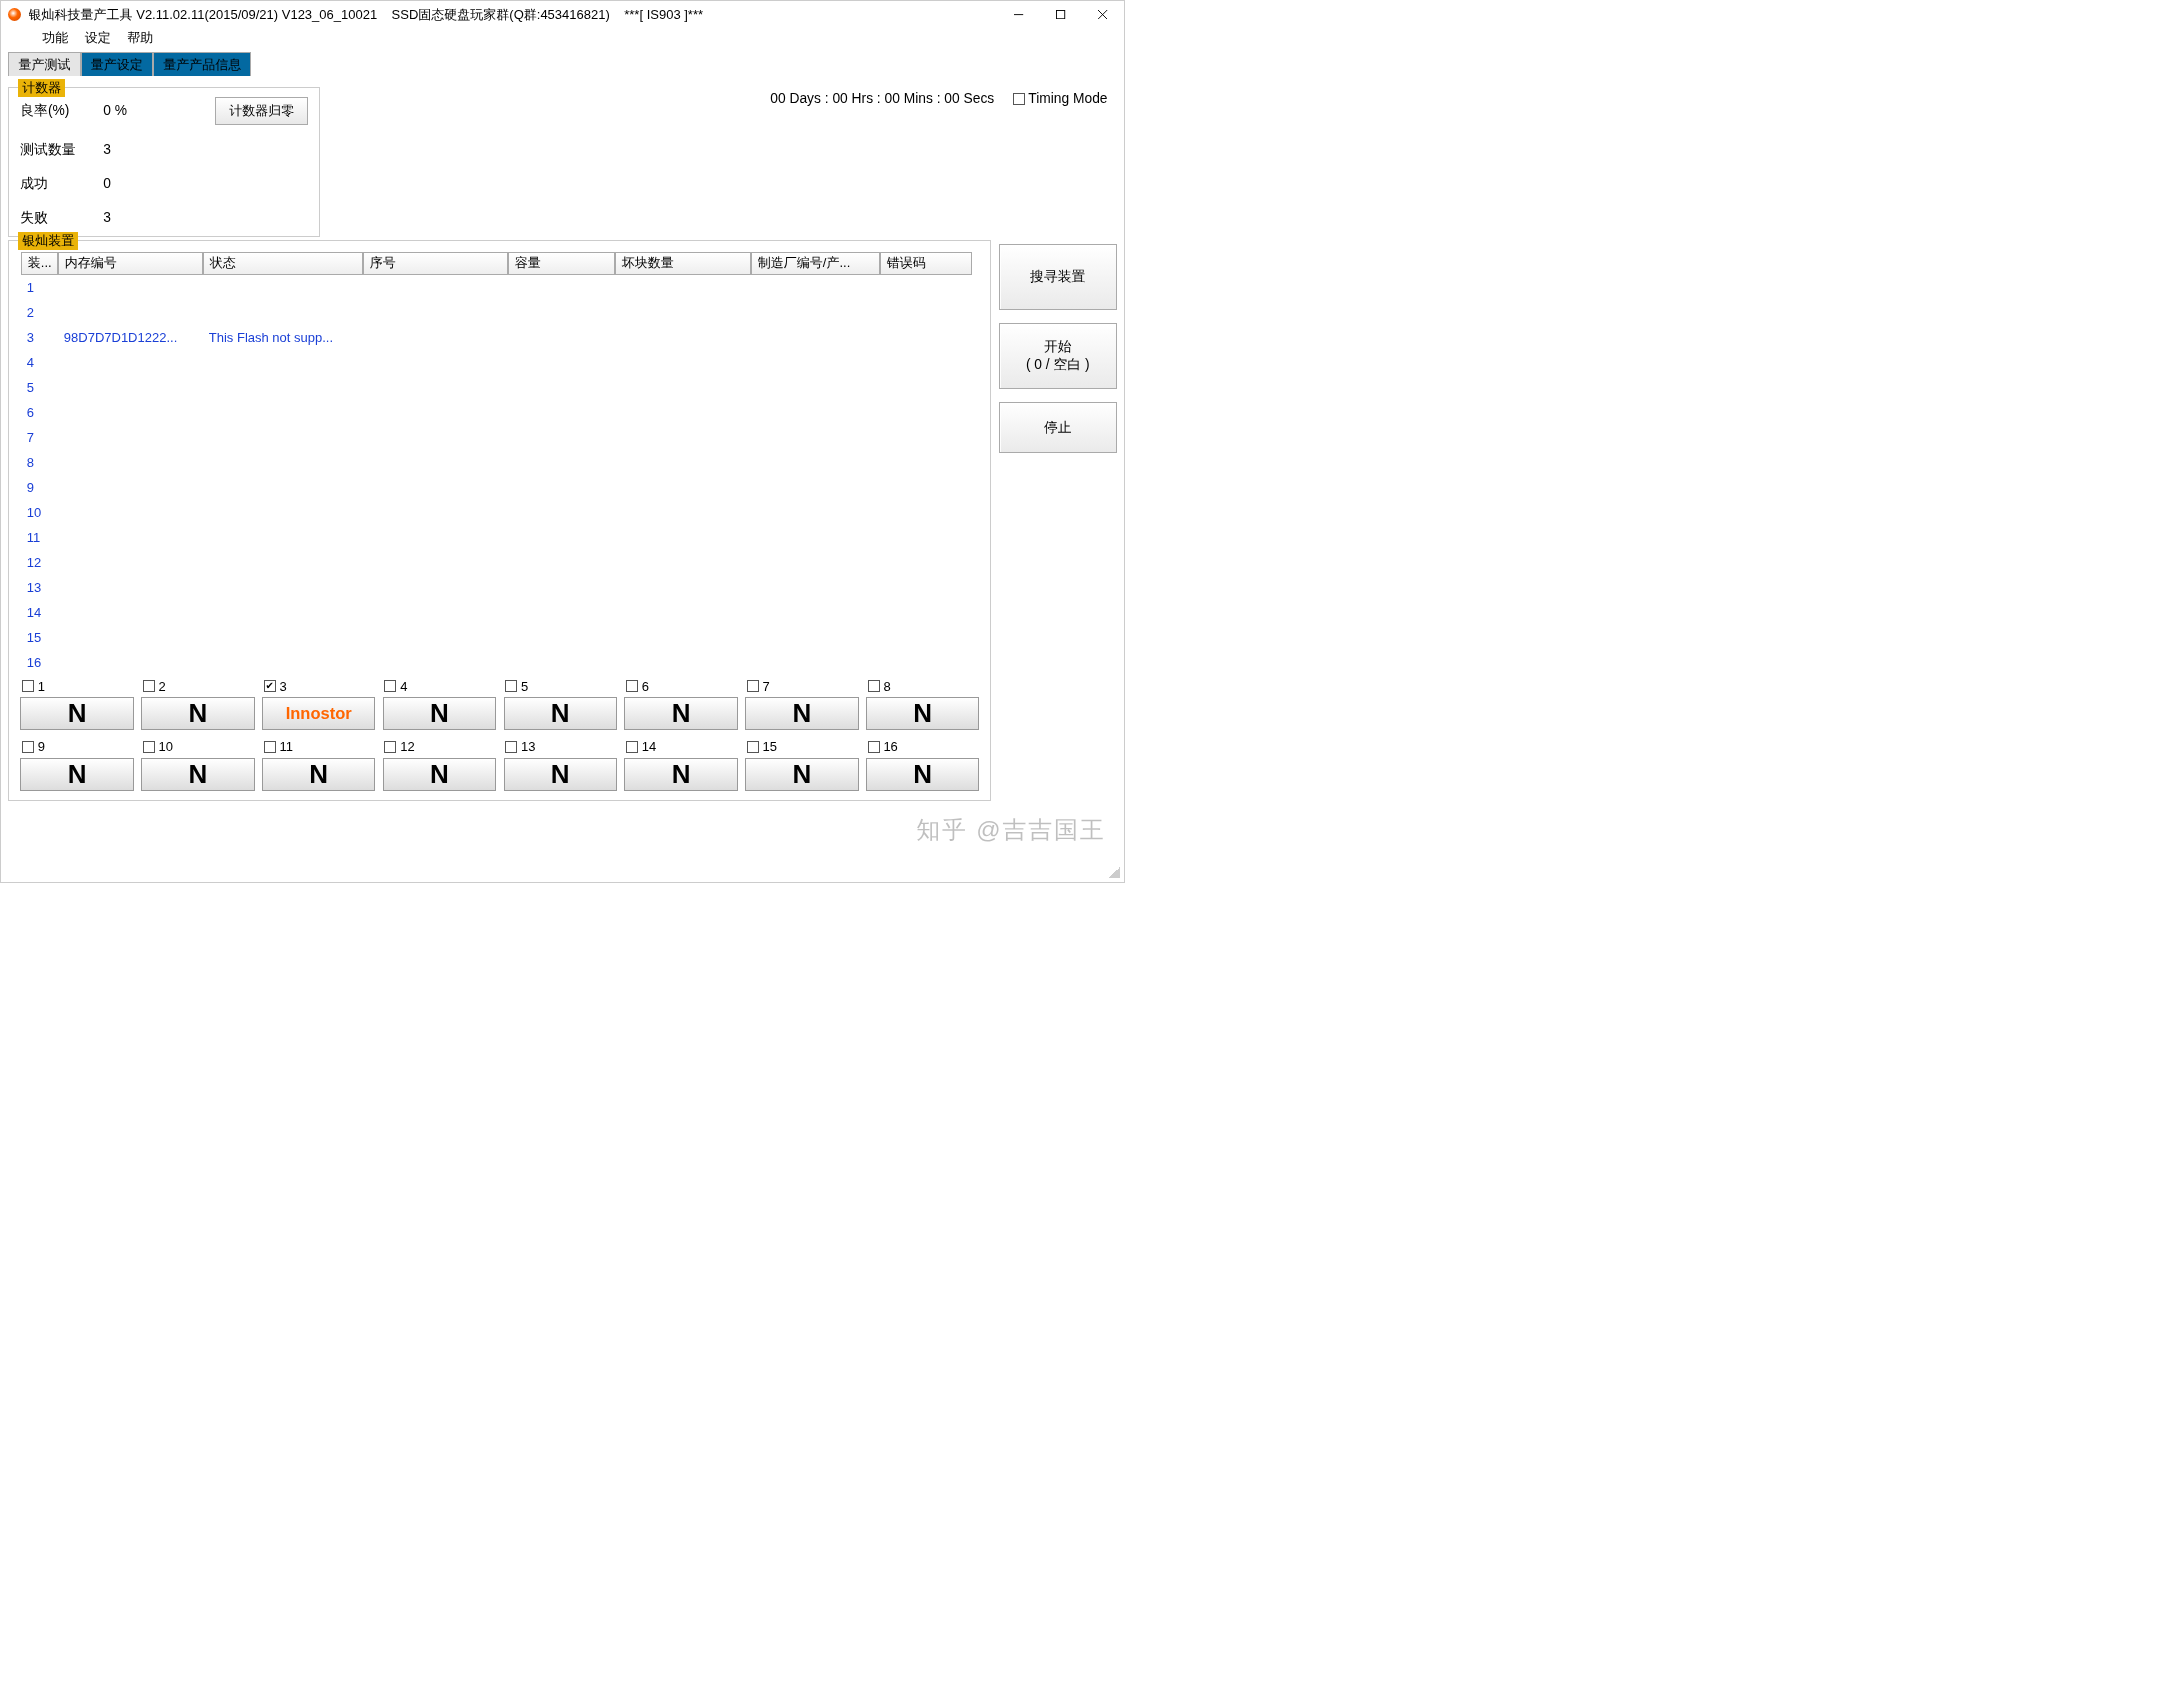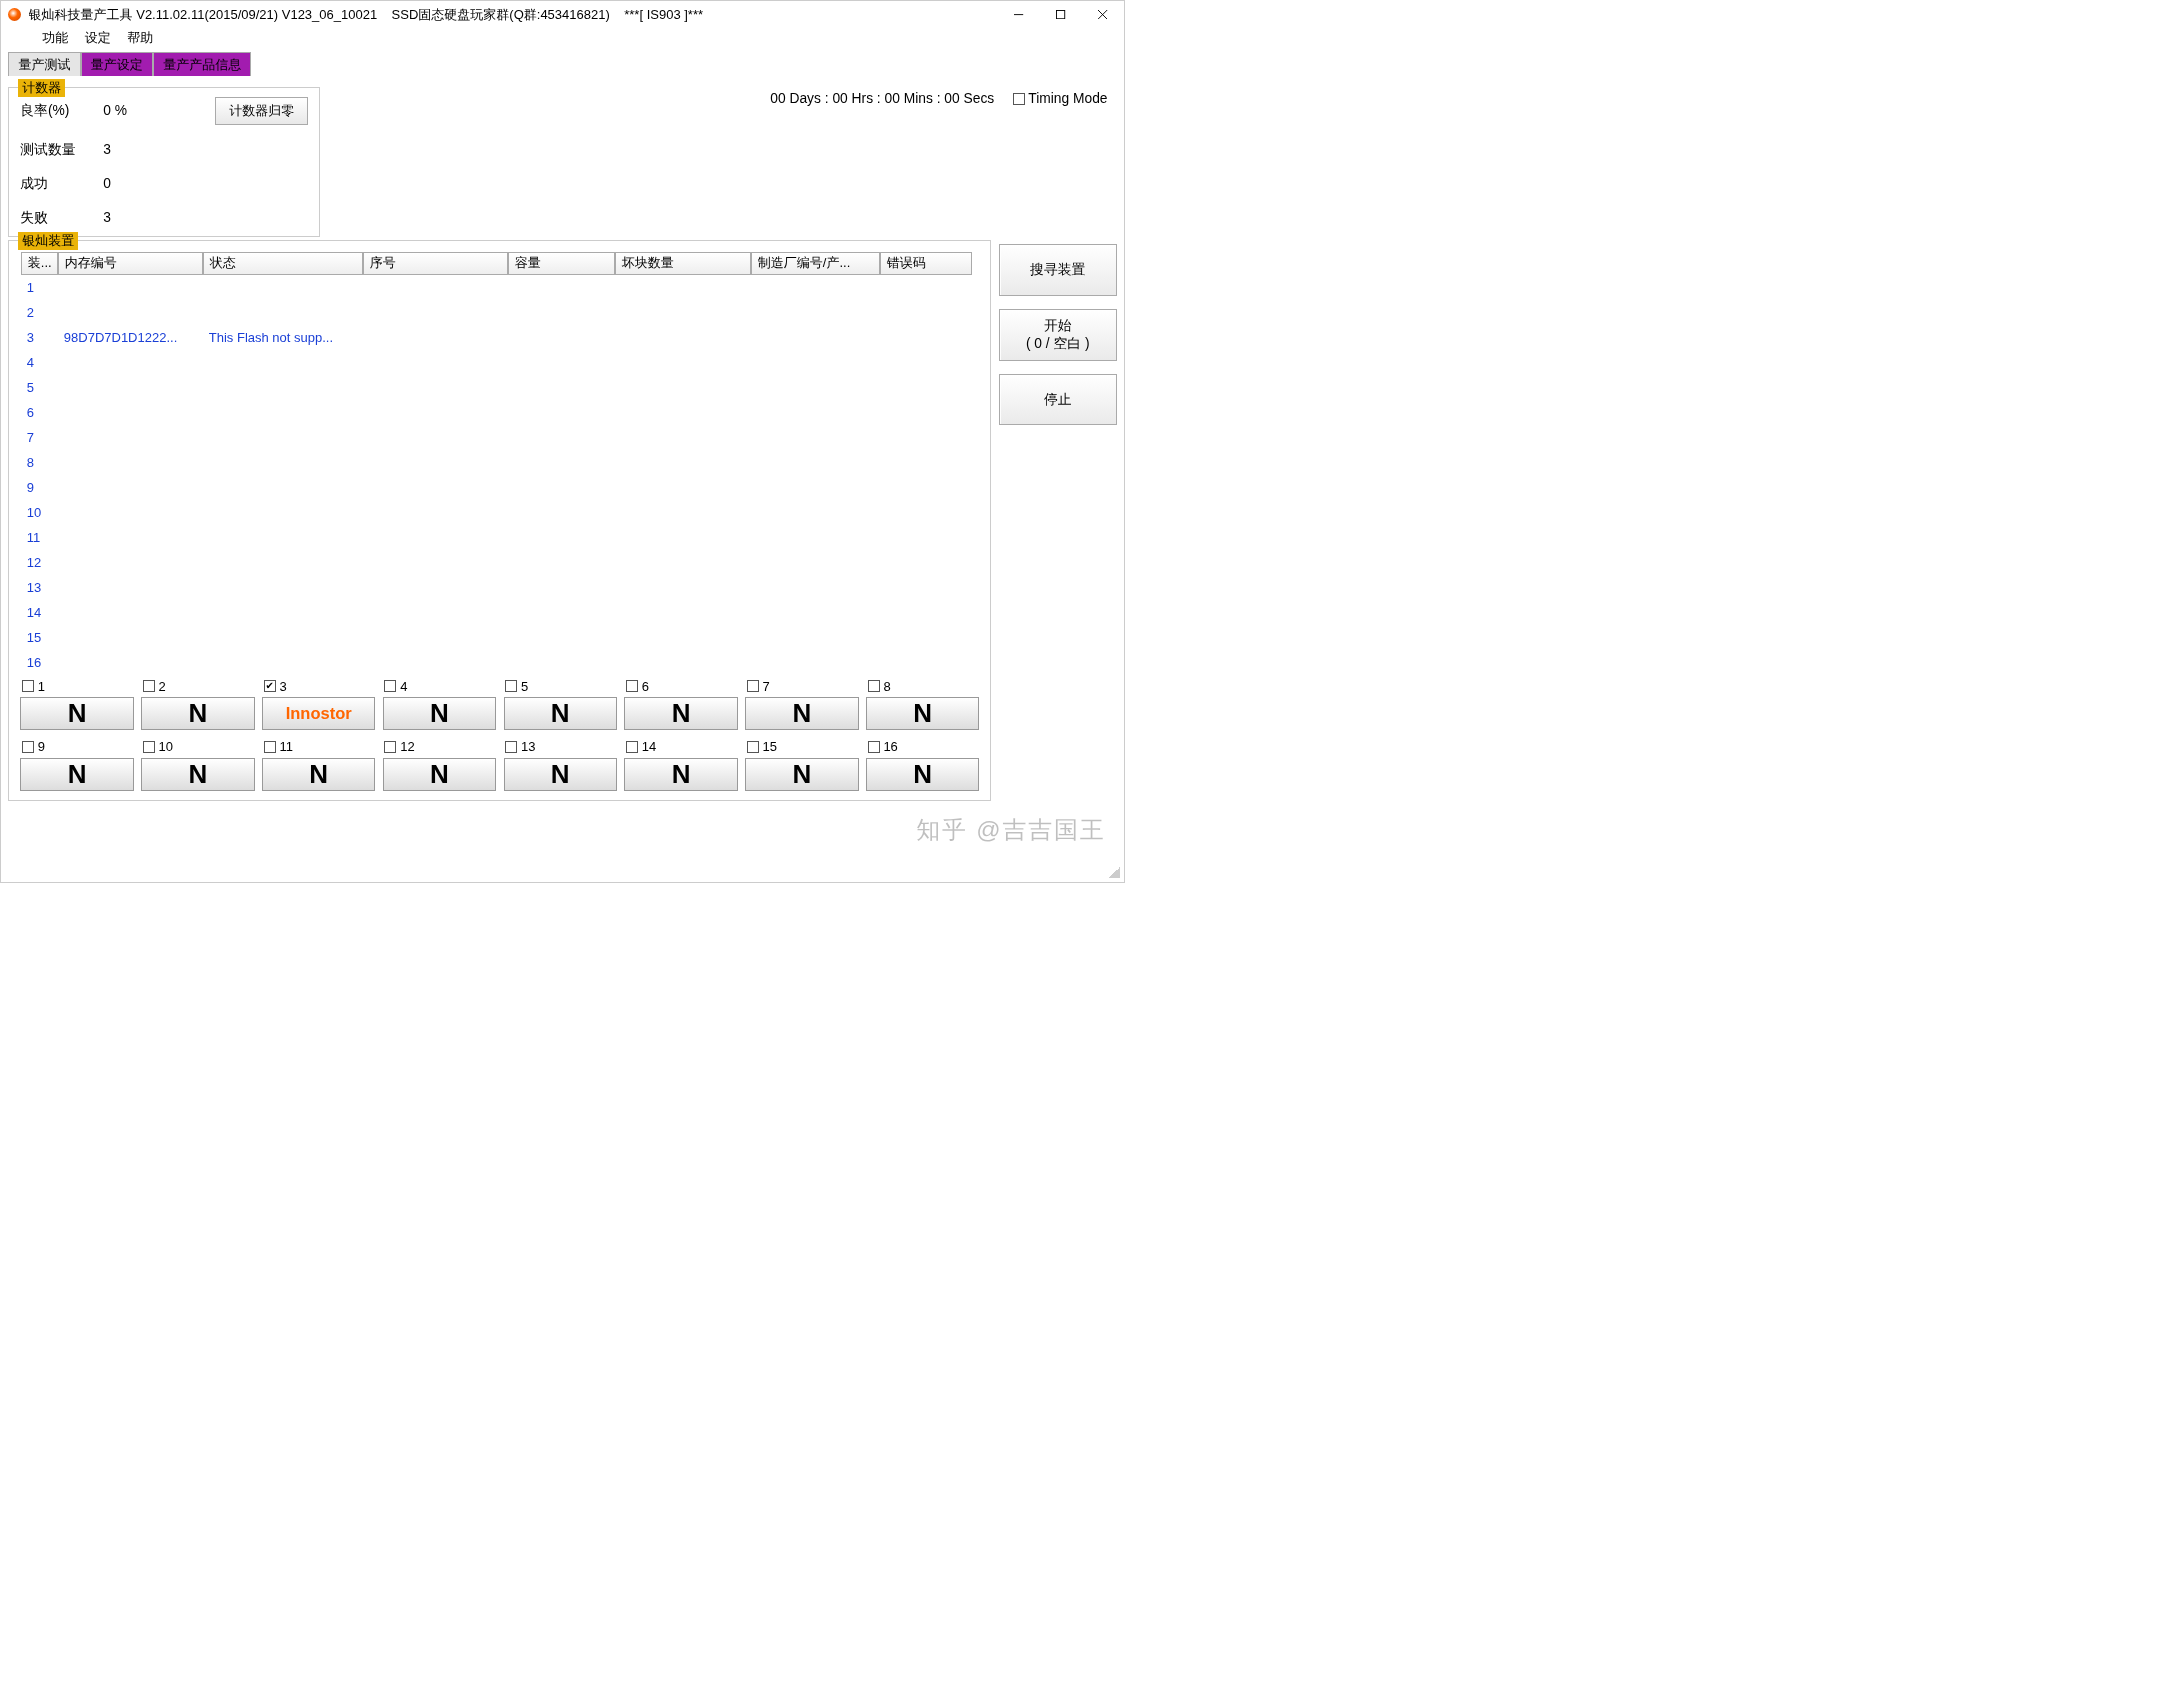--- a/index.html
+++ b/index.html
@@ -9,21 +9,21 @@
   .titlebar-icon { width: 13px; height: 13px; border-radius: 50%; background: radial-gradient(circle at 40% 40%, #fff 0%, #f60 40%, #c40 100%); margin-right: 7.3px; flex-shrink: 0; }
   .titlebar-text { flex: 1; white-space: pre; overflow: hidden; }
   .winbtns { display: flex; }
   .winbtn { width: 42px; height: 27.5px; display: flex; align-items: center; justify-content: center; }
   .winbtn svg { width: 9.2px; height: 9.2px; }
   .menubar { height: 22px; display: flex; padding-left: 9.2px; gap: 16.5px; font-size: 13px; margin-left: 32px; }
   .menubar span { cursor: default; }
   .tabs { height: 26px; display: flex; align-items: flex-end; padding-left: 7.3px; font-size: 13px; border-bottom: 0.9px solid #fff; }
   .tab { padding: 2.8px 9.2px; border: 0.9px solid #aaa; border-bottom: none; background: #e5e5e5; position: relative; top: 0.9px; }
   .tab + .tab { border-left: 0.9px solid #aaa; }
-  .tab:not(.active) { background: #a21caf; }
+  .tab:not(.active) { background: #0369a1; }
   .content { position: absolute; top: 75px; left: 0; right: 0; bottom: 0; padding: 11px 7.3px 7.3px; }
   .row1 { display: flex; gap: 9.2px; }
   .col-open { flex: 0 0 367px; padding: 13px 11px; display: flex; gap: 55px; font-size: 13.8px; }
   .fieldset { border: 0.9px solid #ccc; position: relative; padding: 9.2px 11px; margin: 0; }
   .fieldset-legend { position: absolute; top: -9.2px; left: 9.2px; background: #eab308; padding: 0 3.7px; font-size: 13px; }
   .counter-box { flex: 0 0 312px; }
   .counter-grid { display: grid; grid-template-columns: 83px 55px 1fr; row-gap: 16px; font-size: 13.8px; align-items: center; }
   .reset-btn { grid-column: 3; grid-row: 1; justify-self: end; border: 0.9px solid #aaa; background: linear-gradient(#fff,#e8e8e8); padding: 3.7px 13px; font-size: 13px; }
   .fw-box { flex: 1; min-width: 0; padding: 5.5px 9.2px 5.5px 11px; }
   .fw-inner { height: 77px; line-height: 2.0; font-size: 13.8px; overflow: hidden; position: relative; }
@@ -42,21 +42,21 @@
   .td { padding: 0 5.5px; font-size: 13px; color: #1a3fd6; white-space: nowrap; overflow: hidden; text-overflow: ellipsis; }
   .col0 { flex: 0 0 37px; }
   .col1 { flex: 0 0 145px; }
   .col2 { flex: 0 0 160px; }
   .col3 { flex: 0 0 145px; }
   .col4 { flex: 0 0 107px; }
   .col5 { flex: 0 0 136px; }
   .col6 { flex: 0 0 129px; }
   .col7 { flex: 0 0 92px; }
   .side-btns { flex: 0 0 118px; display: flex; flex-direction: column; gap: 13px; padding-top: 3.7px; }
-  .side-btn { border: 0.9px solid #aaa; background: linear-gradient(#fff,#eaeaea); text-align: center; display: flex; flex-direction: column; justify-content: center; height: 52px; font-size: 13.8px; box-shadow: 0.9px 0.9px 0 #fff inset; }
+  .side-btn { border: 0.9px solid #aaa; background: linear-gradient(#fff,#eaeaea); text-align: center; display: flex; flex-direction: column; justify-content: center; height: 66px; font-size: 13.8px; box-shadow: 0.9px 0.9px 0 #fff inset; }
   .side-btn.small { height: 51px; }
   .slots { display: grid; grid-template-columns: repeat(8, 1fr); gap: 7.3px; margin-top: 5.5px; }
   .slot { }
   .slot-chk { display: flex; align-items: center; font-size: 13px; padding: 1.8px 0 3.7px 1.8px; }
   .slot-box { height: 33px; border: 0.9px solid #999; background: linear-gradient(#fff,#ddd); display: flex; align-items: center; justify-content: center; font-size: 26px; font-weight: bold; font-family: Arial, sans-serif; }
   .slot-box.innostor { color: #ff6600; font-size: 16.5px; font-weight: bold; }
   .watermark { position: absolute; right: 18.4px; bottom: 36px; font-size: 24px; color: rgba(0,0,0,0.25); font-weight: 400; letter-spacing: 1.8px; pointer-events: none; }
   .corner { position: absolute; right: 3.7px; bottom: 3.7px; width: 11px; height: 11px; background: linear-gradient(135deg, transparent 50%, #ccc 50%); }
 </style>
 </head>

